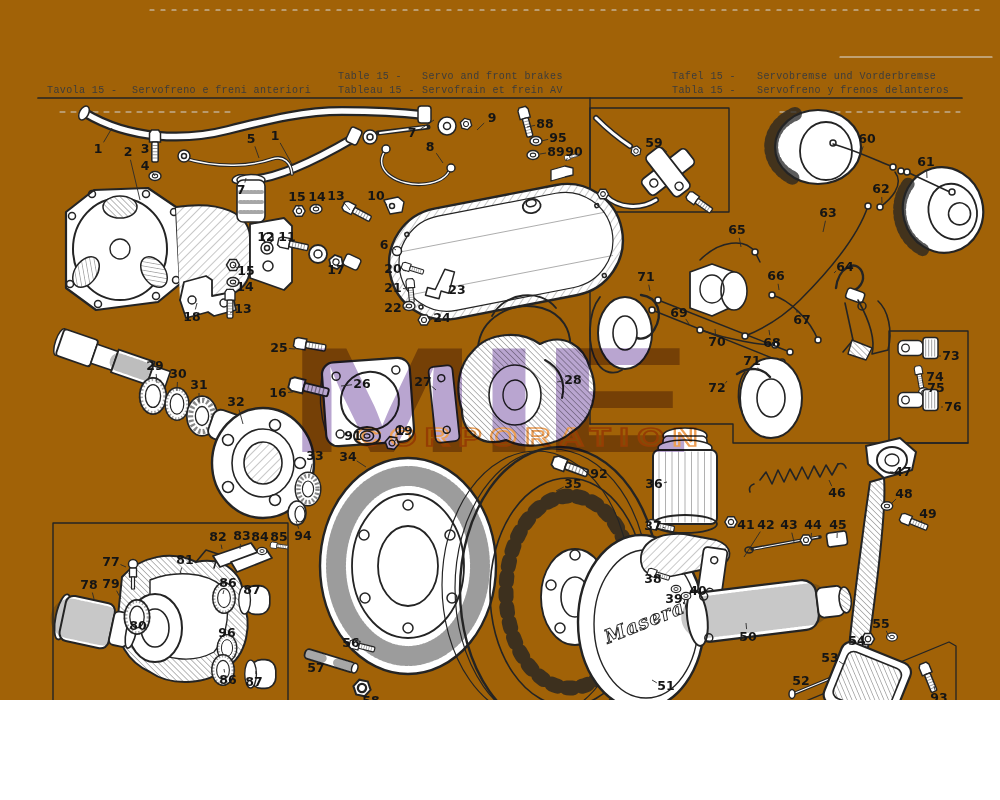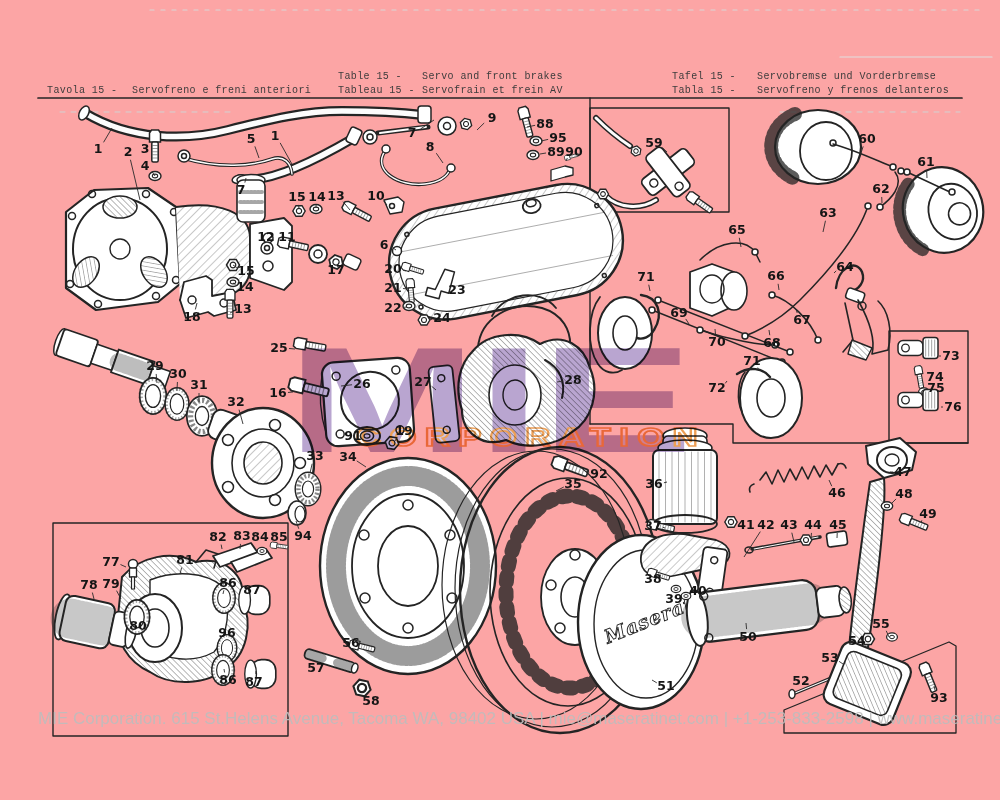--- a/index.html
+++ b/index.html
@@ -1,16 +1,16 @@
 <!DOCTYPE html>
 <html><head>
 <meta charset="utf-8">
 <style>
   html,body{margin:0;padding:0;background:#ffffff;}
-  #page{position:relative;width:1000px;height:800px;background:#fca5a5;overflow:hidden;
+  #page{position:relative;width:1000px;height:700px;background:#a16207;overflow:hidden;
         font-family:"Liberation Sans", sans-serif;}
   svg{position:absolute;left:0;top:0;}
   
   #art path,#art rect,#art ellipse,#art circle,#art line,#art polygon,#art polyline{
     stroke:#242424;stroke-width:1.5;fill:none;stroke-linecap:round;stroke-linejoin:round;}
   .hdr{font:10px "Liberation Mono", monospace;fill:#3c3c3c;letter-spacing:.4px;}
   .foot{font:17px "Liberation Sans", sans-serif;fill:#bdbdbd;opacity:.9;}
   .wmBig{font:800 150px "Liberation Sans", sans-serif;fill:#a88fc4;}
   .wmSub{font:700 25px "Liberation Sans", sans-serif;fill:#ffffff;fill-opacity:.35;
          stroke:#e8872b;stroke-width:1.7;letter-spacing:6px;}

